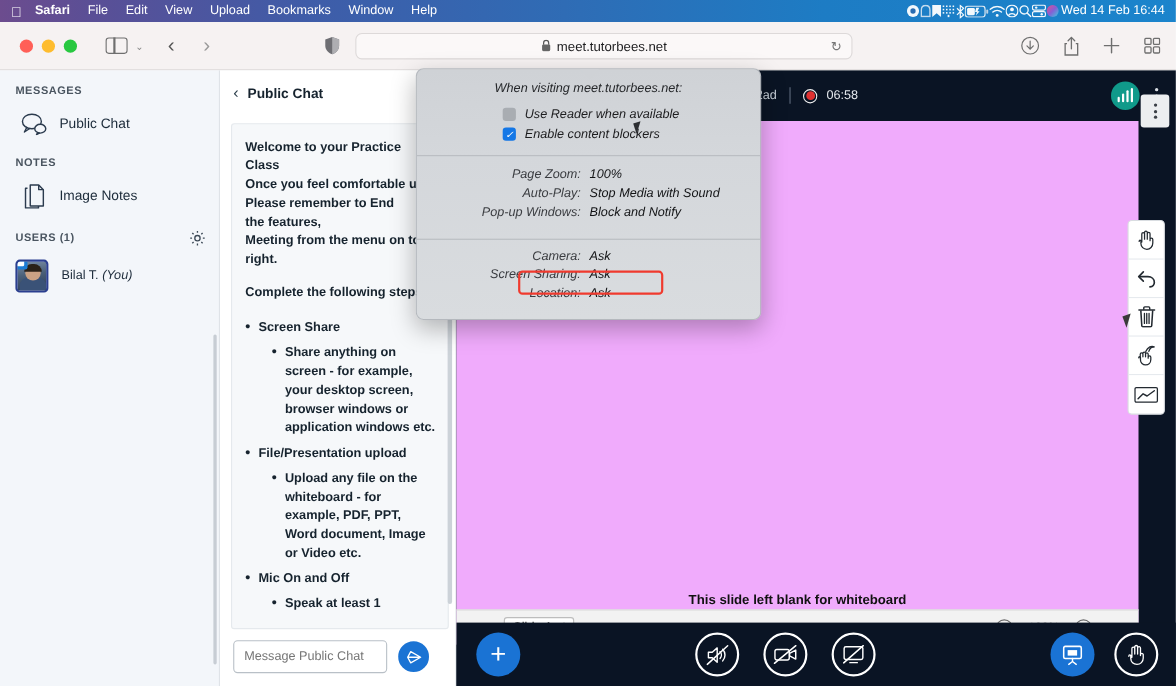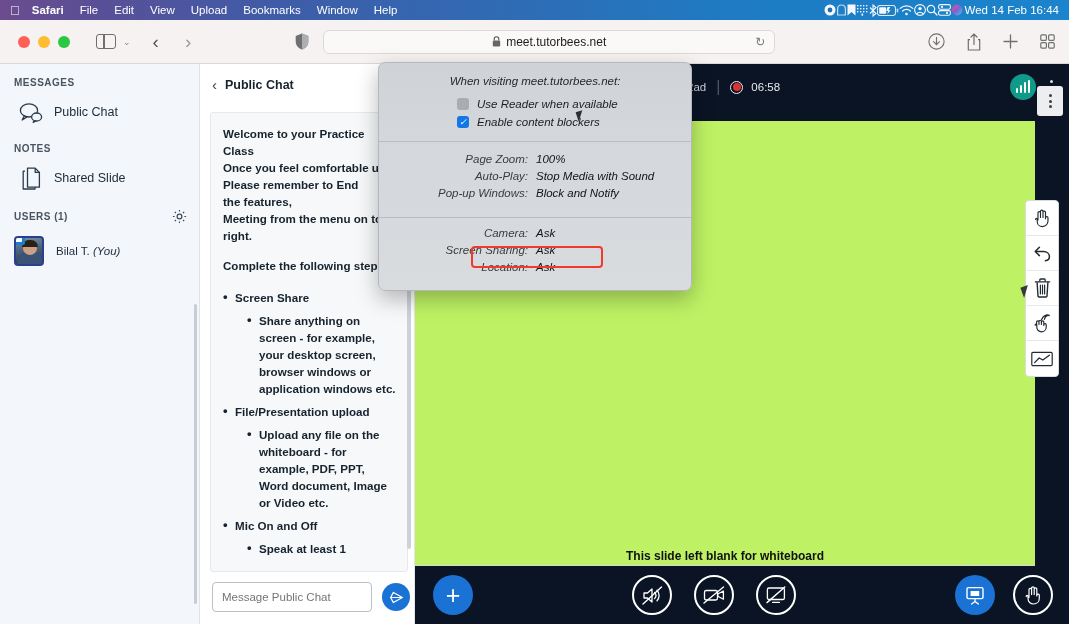--- a/index.html
+++ b/index.html
@@ -93,21 +93,21 @@
   .chat-body p { font-weight: bold; }
   .chat-body .gap { height: 13px; }
   .chat-body ul { list-style: none; margin-top: 2px; }
   .chat-body ul > li { position: relative; padding-left: 12px; font-weight: bold; margin-bottom: 5px; }
   .chat-body ul > li::before { content: "\2022"; position: absolute; left: 0; top: -1px; font-size: 13px; }
   .chat-body ul ul { margin-top: 6px; margin-left: 12px; }
   .chat-body ul ul > li { margin-bottom: 6px; }
   .chat-scroll { position: absolute; right: 3px; top: 55px; width: 4px; height: 430px; background: #ccd2d8; border-radius: 2px; }
   .chat-foot { position: absolute; bottom: 12px; left: 12px; display: flex; align-items: center; gap: 10px; }
   .chat-input {
-    width: 160px; height: 30px; border: 1px solid #b9c0c7; border-radius: 4px;
+    width: 140px; height: 30px; border: 1px solid #b9c0c7; border-radius: 4px;
     background: #fff; font-size: 11.5px; color: #5b6670; padding: 0 9px;
     font-family: "Liberation Sans", sans-serif;
   }
   .send-btn { width: 28px; height: 28px; border-radius: 50%; background: #1a73d4; color: #fff;
     display: flex; align-items: center; justify-content: center; }
 
   
   .meeting { position: absolute; top: 64px; left: 415px; width: 654px; height: 560px; background: #0a1424; }
   .meet-top { position: absolute; top: 0; left: 0; width: 654px; height: 46px; display: flex; align-items: center; color: #dfe4ea; }
   .meet-code { font-size: 11.5px; margin-left: 272px; color: #c9d1da; }
@@ -116,21 +116,21 @@
     display: flex; align-items: center; justify-content: center; }
   .rec-dot i { width: 8px; height: 8px; border-radius: 50%; background: #e03131; display: block; }
   .rec-time { font-size: 11.5px; margin-left: 8px; color: #e5e9ee; }
   .meet-top-right { margin-left: auto; display: flex; align-items: center; gap: 14px; margin-right: 16px; }
   .signal { width: 26px; height: 26px; border-radius: 50%; background: #109a8a; display: flex; align-items: flex-end;
     justify-content: center; padding-bottom: 7px; gap: 1.5px; }
   .signal i { display: block; width: 2.5px; background: #fff; border-radius: 1px; }
   .kebab { display: flex; flex-direction: column; gap: 2.5px; align-items: center; }
   .kebab i { width: 3px; height: 3px; border-radius: 50%; background: #d9dee4; display: block; }
 
-  .whiteboard { position: absolute; top: 57px; left: 0; width: 620px; height: 476px; background: #bef264; }
+  .whiteboard { position: absolute; top: 46px; left: 0; width: 620px; height: 476px; background: #f0abfc; }
   .wb-note { position: absolute; left: 0; right: 0; top: 428px; text-align: center;
     font-size: 12px; font-weight: bold; color: #111; }
   .slidebar { position: absolute; left: 0; bottom: 0; width: 620px; height: 32px;
     background: #f2f2f2; border-top: 1px solid #d8d8d8; display: flex; align-items: center; }
   .slidebar .nav { color: #5a5a5a; font-size: 14px; font-weight: 300; padding: 0 8px; }
   .slide-sel { display: flex; align-items: center; height: 20px; border: 1px solid #bdbdbd; border-radius: 3px;
     background: #fff; padding: 0 5px 0 8px; font-size: 11.5px; color: #1c1c1c; gap: 8px; }
   .slide-sel .updown { display: flex; flex-direction: column; font-size: 6px; line-height: 6px; color: #4a4a4a; }
   .zoom-group { margin-left: auto; display: flex; align-items: center; gap: 14px; margin-right: 14px; color: #6a6a6a; }
   .zoom-group .circ { width: 16px; height: 16px; border: 1.3px solid #6a6a6a; border-radius: 50%;
@@ -376,21 +376,21 @@
     </div>
     <div class="side-head">NOTES</div>
     <div class="side-item">
       <span class="ico">
         <svg width="21" height="23" viewBox="0 0 21 23">
             <path d="M6.5 1.2 H14.2 L18.4 5.4 V20.2 H6.5 Z" fill="#f3f6fa" stroke="#2b3b4e" stroke-width="1.3" stroke-linejoin="round"></path>
             <path d="M14.2 1.2 V5.4 H18.4" fill="none" stroke="#2b3b4e" stroke-width="1.3" stroke-linejoin="round"></path>
             <path d="M4 4.2 H2.2 V22 H14 V20.2" fill="none" stroke="#2b3b4e" stroke-width="1.3" stroke-linejoin="round"></path>
           </svg>
       </span>
-      <span class="lbl">Shared Slide</span>
+      <span class="lbl">Image Notes</span>
     </div>
     <div class="side-head with-gear">
       <span>USERS (1)</span>
       <span>
         <svg width="15" height="15" viewBox="0 0 15 15">
             <g fill="none" stroke="#3d4a57" stroke-width="1.2">
               <circle cx="7.5" cy="7.5" r="2.4"></circle>
               <path d="M7.5 0.9 V2.6 M7.5 12.4 V14.1 M0.9 7.5 H2.6 M12.4 7.5 H14.1 M2.8 2.8 L4 4 M11 11 L12.2 12.2 M12.2 2.8 L11 4 M4 11 L2.8 12.2"></path>
             </g>
           </svg>

